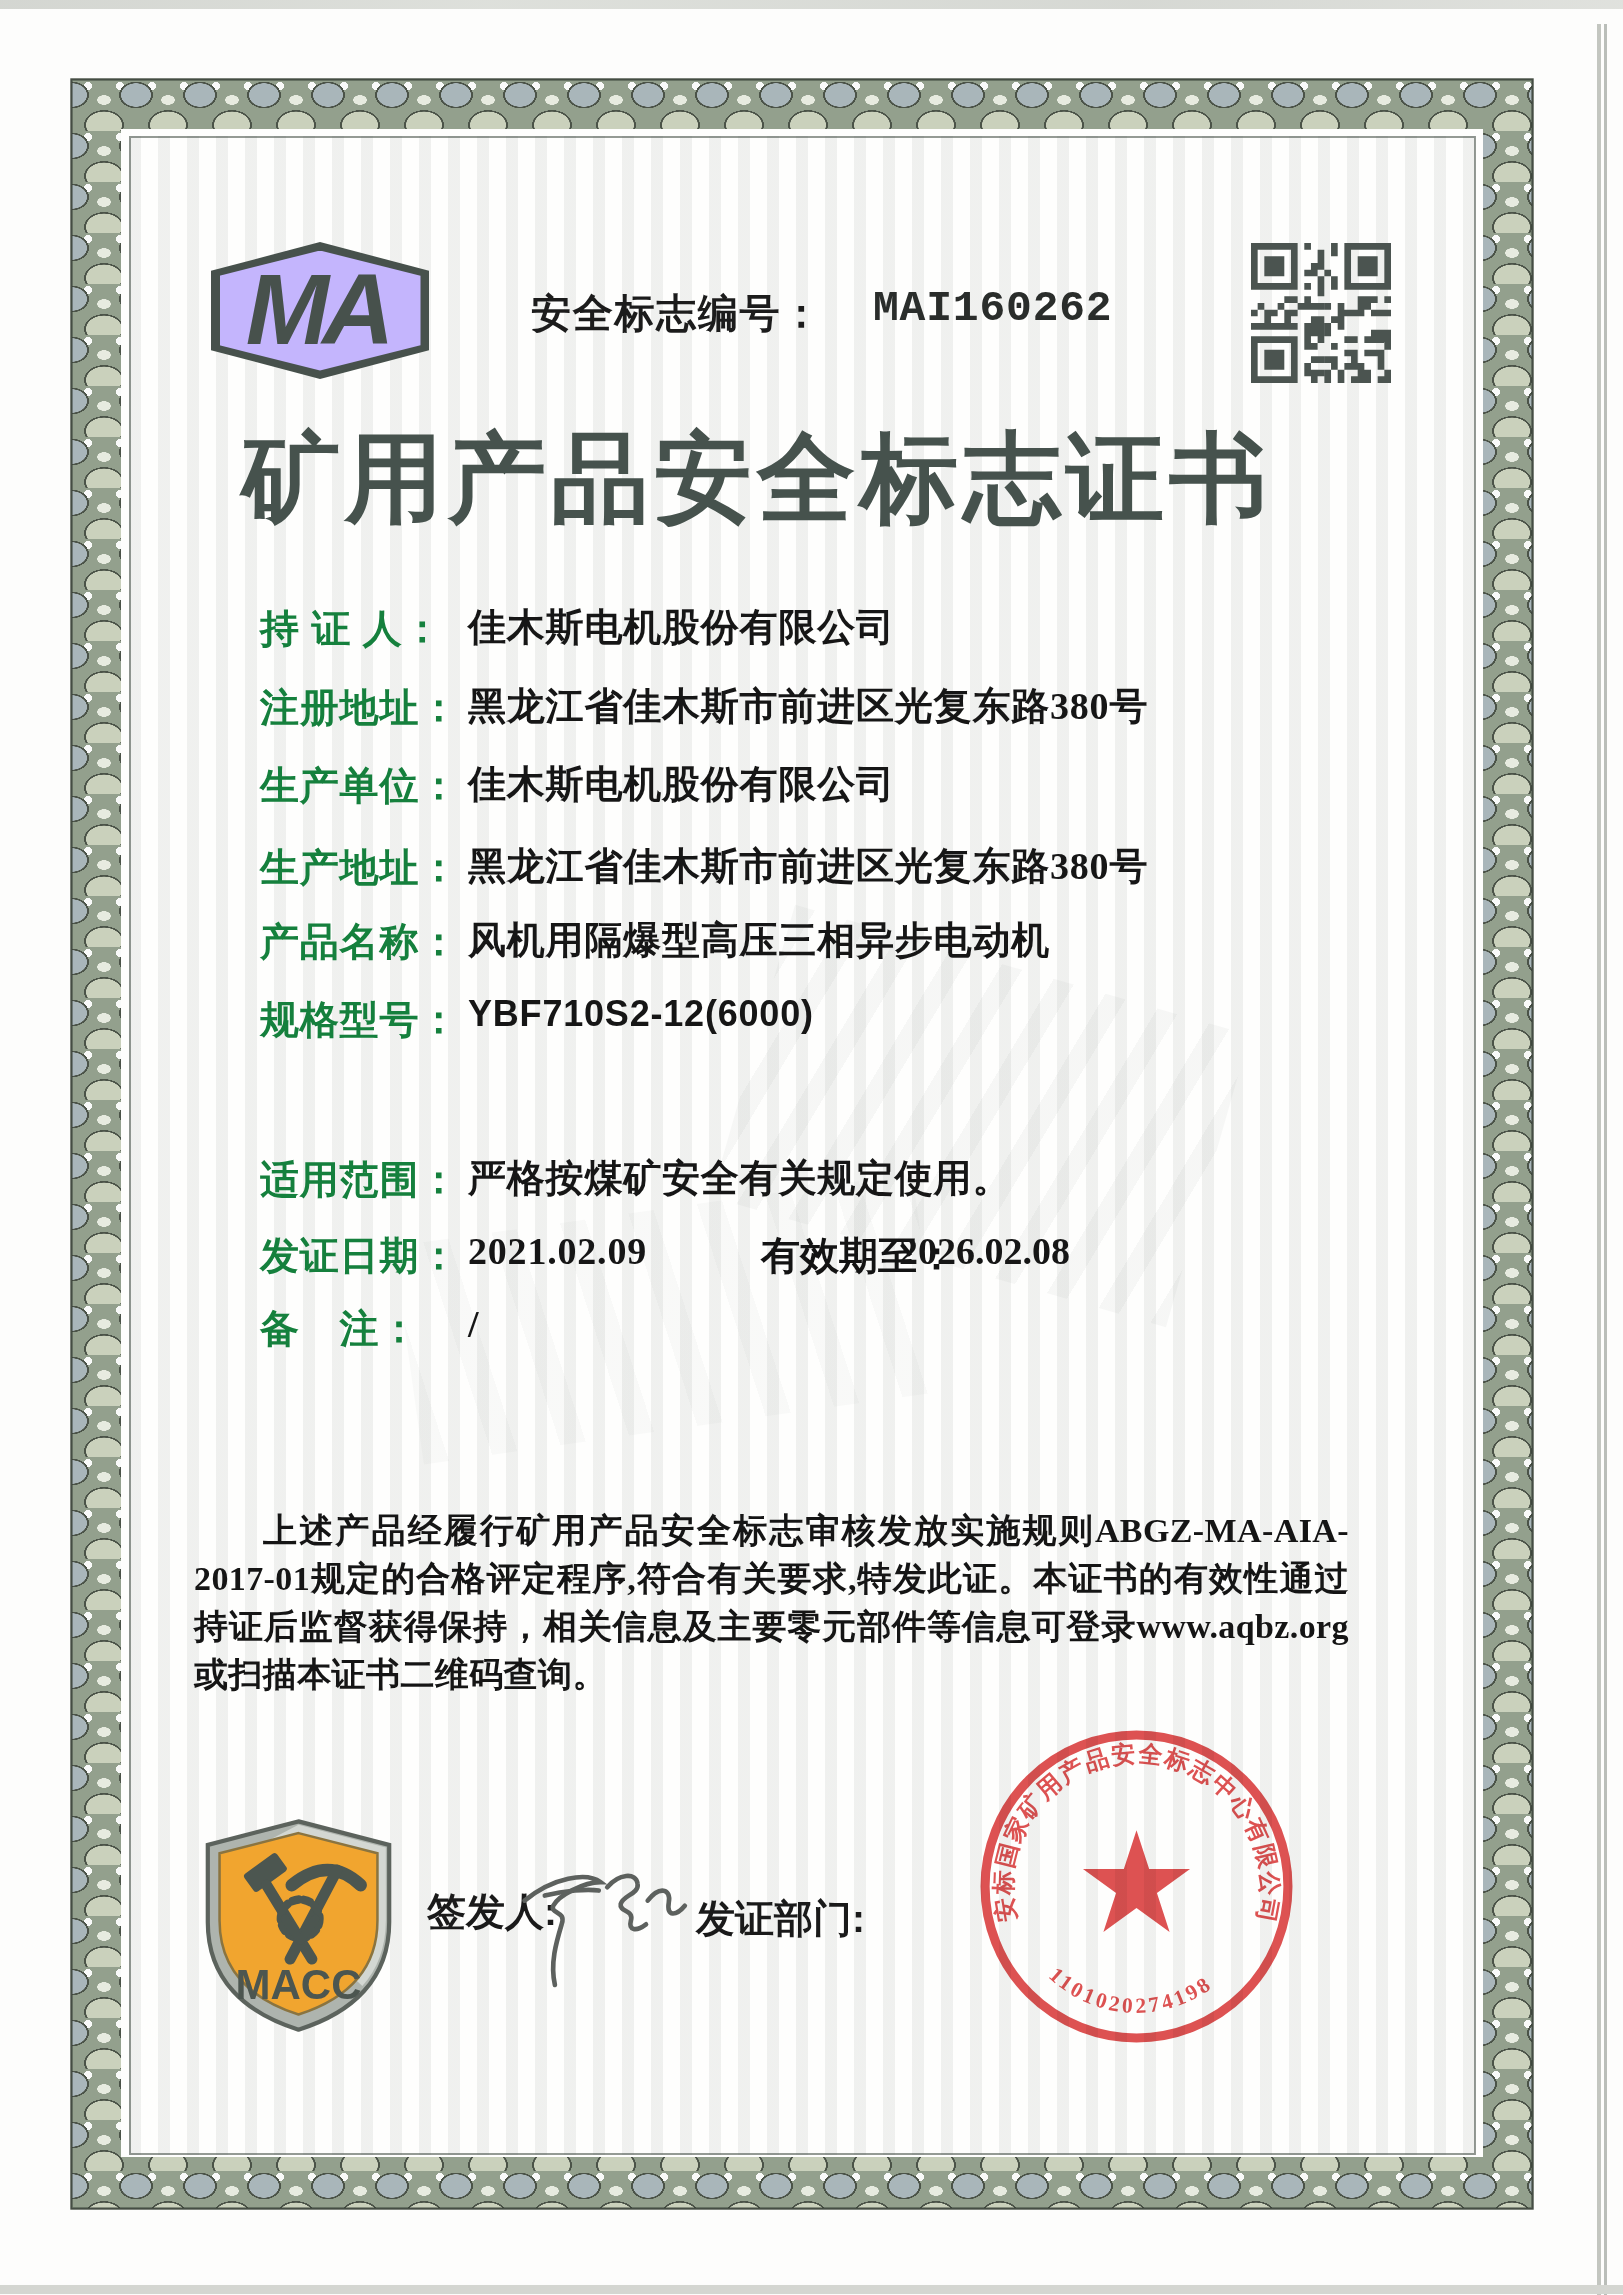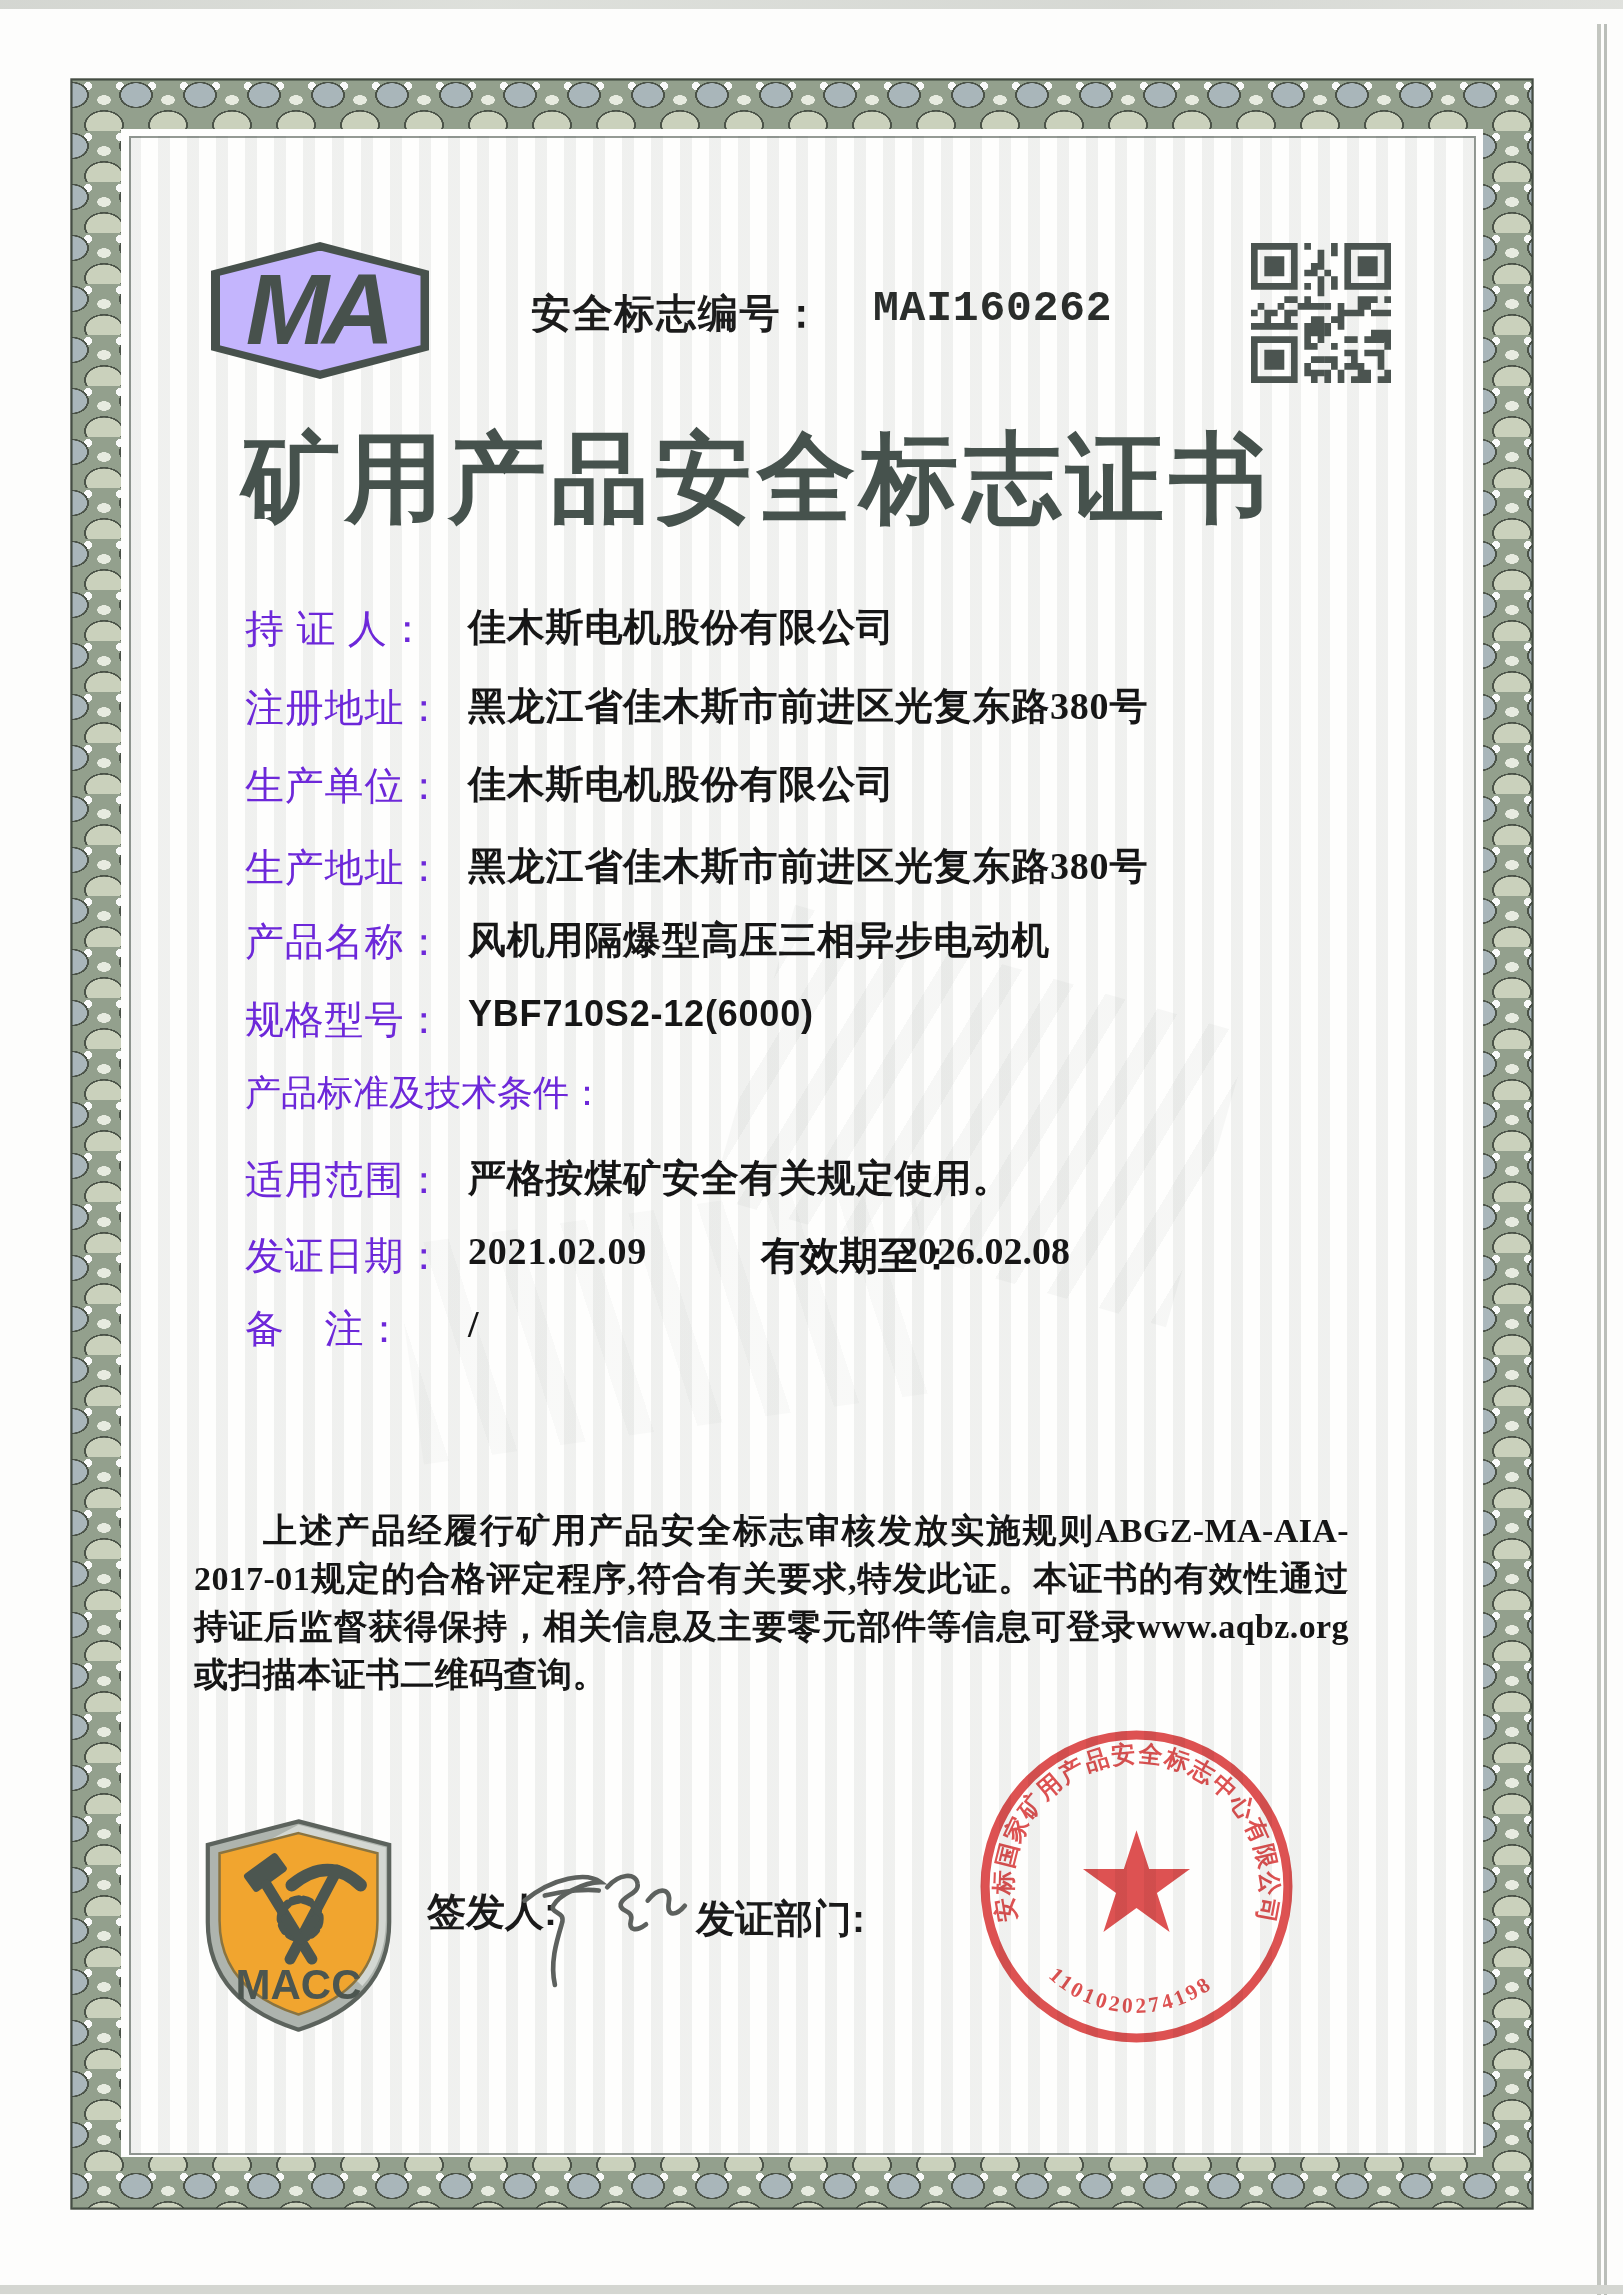--- a/index.html
+++ b/index.html
@@ -45,21 +45,21 @@
   .cert-no-label{position:absolute;left:531px;top:286px;font-size:40px;font-weight:700;color:#1c1c1c;letter-spacing:1.7px;}
   .cert-no-value{position:absolute;left:873px;top:284px;font-family:Liberation Mono, monospace;
     font-size:43px;font-weight:600;color:#2a2d2b;letter-spacing:0.8px;}
   .qr{position:absolute;left:1251px;top:243px;width:140px;height:140px;}
   
   .title{position:absolute;left:121px;top:421px;width:1272px;text-align:center;
     font-family:"Liberation Serif","DejaVu Serif",serif;font-weight:900;font-size:98px;
     color:#46524d;letter-spacing:5px;line-height:1.2;}
   
   .row{position:absolute;left:0;width:1623px;height:52px;}
-  .row .lbl{position:absolute;left:245px;font-size:39px;font-weight:400;color:#6d28d9;letter-spacing:0.8px;white-space:nowrap;}
+  .row .lbl{position:absolute;left:260px;font-size:39px;font-weight:700;color:#15803d;letter-spacing:0.8px;white-space:nowrap;}
   .row .val{position:absolute;left:468px;font-family:"Liberation Serif","DejaVu Serif",serif;font-weight:600;
     font-size:38px;color:#161616;white-space:nowrap;letter-spacing:0.8px;}
   .row .lbl2{position:absolute;left:721px;font-size:39px;font-weight:700;color:#131313;white-space:nowrap;margin-left:40px;}
   .row .val2{position:absolute;left:899px;font-family:"Liberation Serif","DejaVu Serif",serif;font-weight:600;
     font-size:38px;color:#161616;white-space:nowrap;}
   .row-standards .lbl{font-size:36px;letter-spacing:0;}
   .row-standards .val{left:632px;top:5px;font-family:"Liberation Sans","DejaVu Sans",sans-serif;font-weight:700;font-size:31px;letter-spacing:0;}
   .row-model .val{font-family:"Liberation Sans","DejaVu Sans",sans-serif;font-weight:700;font-size:36px;}
   
   .paragraph{position:absolute;left:194px;top:1507px;width:1155px;
@@ -120,21 +120,20 @@
   </div>
   <div class="row" style="top:915px">
     <span class="lbl">产品名称：</span>
     <span class="val">风机用隔爆型高压三相异步电动机</span>
   </div>
   <div class="row row-model" style="top:993px">
     <span class="lbl">规格型号：</span>
     <span class="val">YBF710S2-12(6000)</span>
   </div>
   <div class="row row-standards" style="top:1069px">
-    <span class="lbl">产品标准及技术条件：</span>
   </div>
   <div class="row" style="top:1153px">
     <span class="lbl">适用范围：</span>
     <span class="val">严格按煤矿安全有关规定使用。</span>
   </div>
   <div class="row" style="top:1229px">
     <span class="lbl">发证日期：</span>
     <span class="val">2021.02.09</span>
     <span class="lbl2">有效期至：</span>
     <span class="val2">2026.02.08</span>

